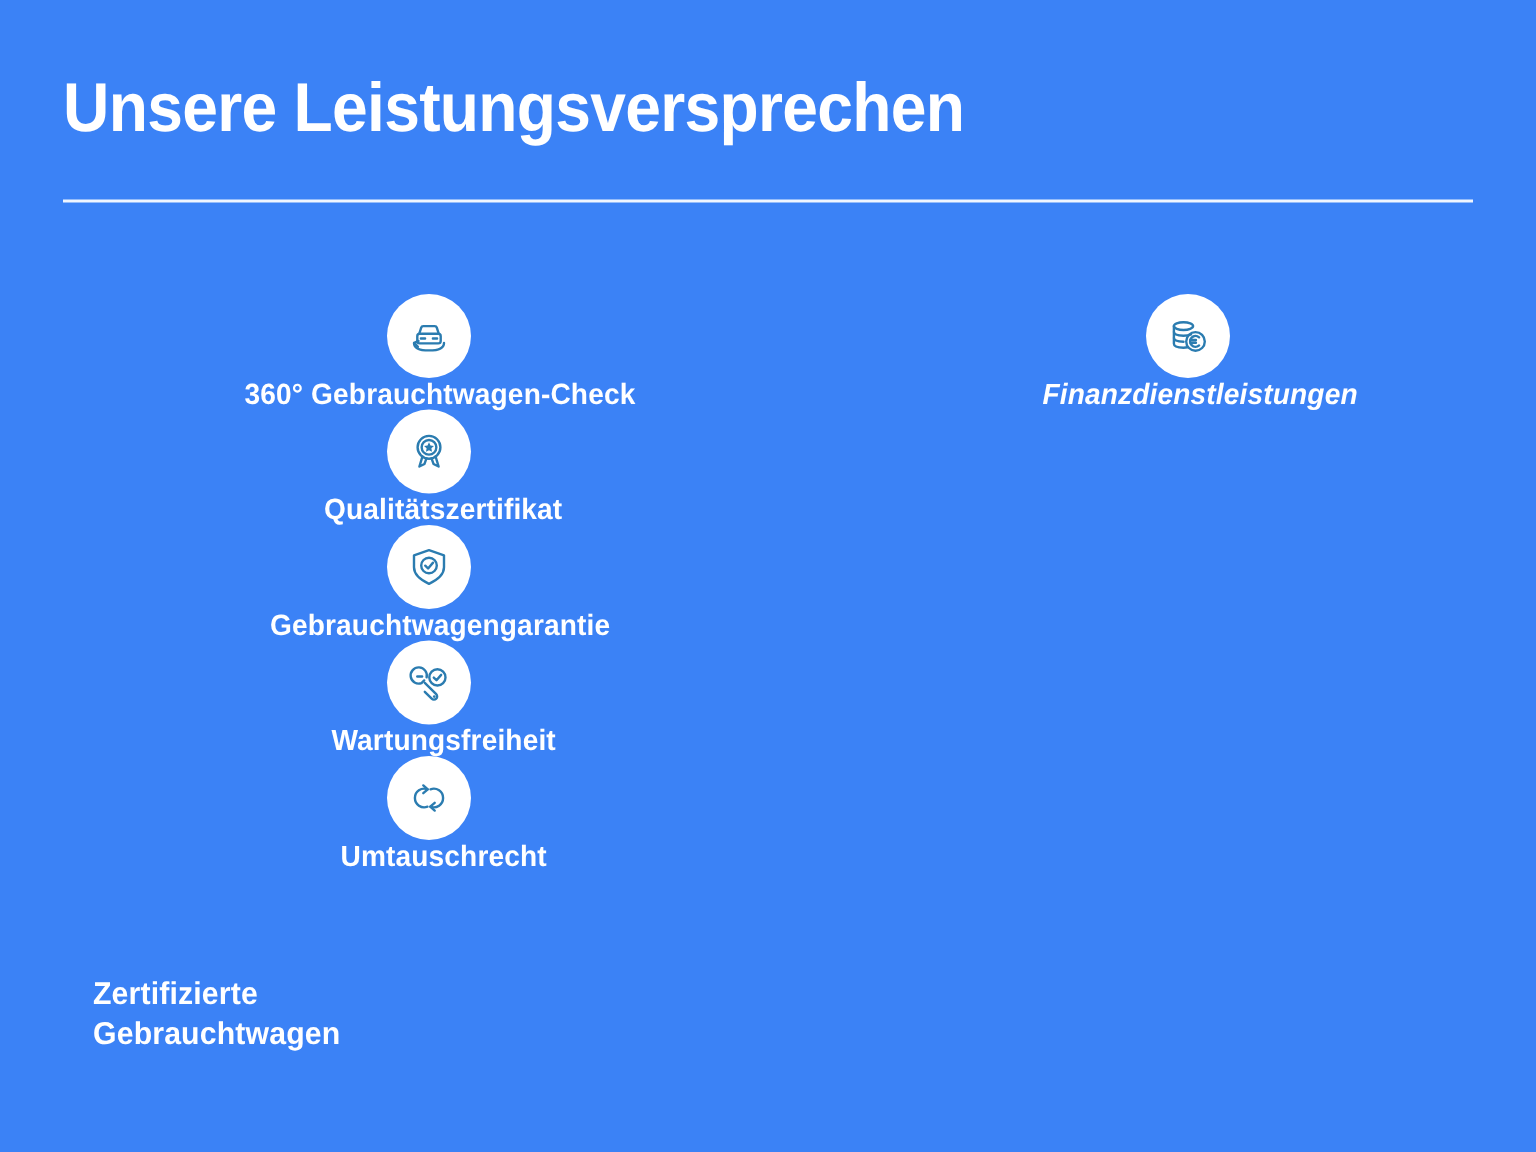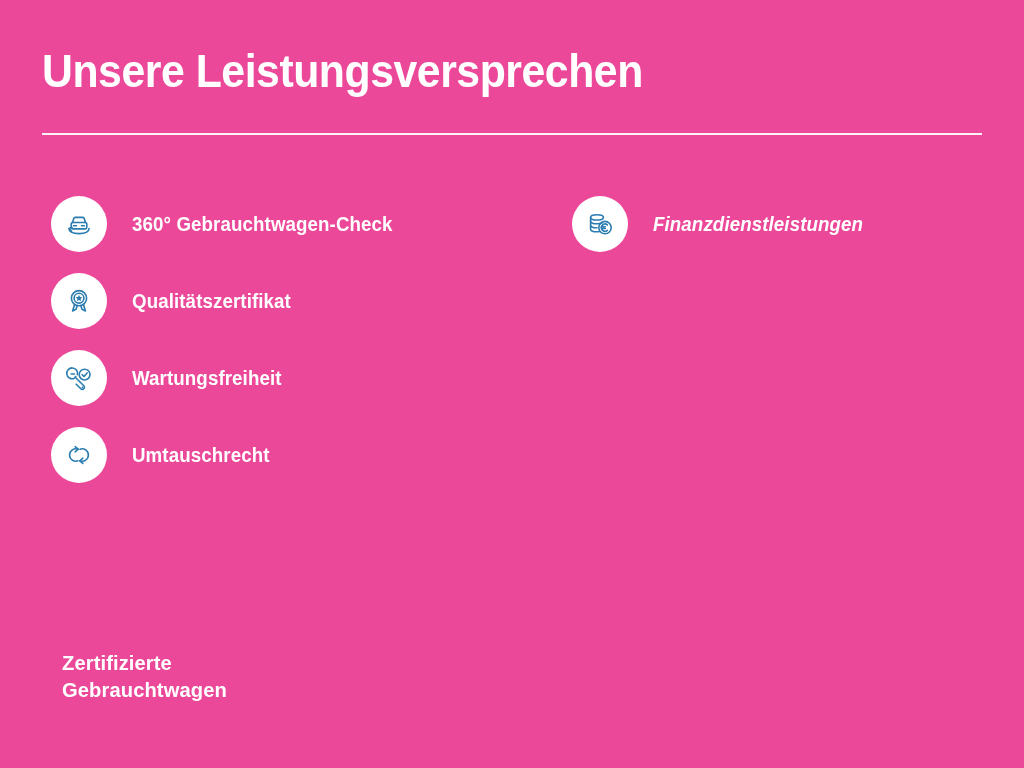--- a/index.html
+++ b/index.html
@@ -55,20 +55,21 @@
   }
   .feature-col.left  { left: 51px;  width: 470px; }
   .feature-col.right { left: 572px; width: 440px; font-style: italic; }
 
   .feature-item {
     position: relative;
     height: 56px;
     margin-bottom: 21px;
     display: flex;
     align-items: center;
+    flex-direction: column;
   }
   .icon-badge {
     flex: 0 0 auto;
     width: 56px;
     height: 56px;
     border-radius: 50%;
     background: #ffffff;
     display: flex;
     align-items: center;
     justify-content: center;
@@ -141,21 +142,21 @@
     line-height: 1.28;
     letter-spacing: 0.1px;
     transform: scaleX(0.96);
     transform-origin: left top;
   }
   .brand-text div { white-space: nowrap; }
 </style>
 </head>
 <body style="background: rgb(3, 165, 239);">
 
-<div id="stage" style="background: #ec4899;">
+<div id="stage" style="background: #3b82f6;">
 
   <div class="page-title">Unsere Leistungsversprechen</div>
   <div class="title-rule"></div>
 
   <div class="features">
 
     <div class="feature-col left">
 
       <div class="feature-item">
         <span class="icon-badge">
@@ -176,20 +177,30 @@
             <circle cx="16" cy="13.2" r="7.6"></circle>
             <circle cx="16" cy="13.2" r="4.9"></circle>
             <path class="solid" d="M16 9.9 L17.0 12.0 L19.3 12.3 L17.6 13.9 L18.0 16.2 L16 15.1 L14.0 16.2 L14.4 13.9 L12.7 12.3 L15.0 12.0 Z"></path>
             <path d="M11.6 19.4 L9.6 26.0 L13.0 24.3 L14.3 20.6"></path>
             <path d="M20.4 19.4 L22.4 26.0 L19.0 24.3 L17.7 20.6"></path>
           </svg>
         </span>
         <span class="feature-label">Qualitätszertifikat</span>
       </div>
 
+      <div class="feature-item">
+        <span class="icon-badge">
+          <svg viewBox="0 0 32 32" aria-hidden="true">
+            <path d="M16 4.8 L26 8.2 V16.2 Q26 22.6 16 27.2 Q6 22.6 6 16.2 V8.2 Z"></path>
+            <circle cx="16" cy="15.0" r="5.2"></circle>
+            <path d="M13.5 15.1 L15.4 17.0 L18.7 13.1"></path>
+          </svg>
+        </span>
+        <span class="feature-label">Gebrauchtwagengarantie</span>
+      </div>
 
       <div class="feature-item">
         <span class="icon-badge">
           <svg viewBox="0 0 32 32" aria-hidden="true">
             <path d="M14.4 12.6 A5.4 5.4 0 1 0 11.0 16.4 L12.8 14.6"></path>
             <path d="M8.2 12.0 L11.4 12.0"></path>
             <path d="M13.2 16.2 L20.8 23.8 A2.1 2.1 0 1 1 17.8 26.8 L13.2 22.2"></path>
             <circle cx="19.5" cy="25.4" r="0.9" class="solid"></circle>
             <circle cx="21.6" cy="12.6" r="5.4"></circle>
             <path d="M19.2 12.7 L21.0 14.5 L24.1 10.9"></path>

